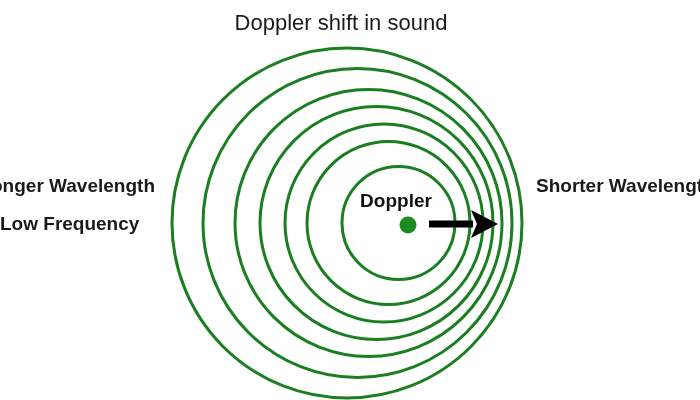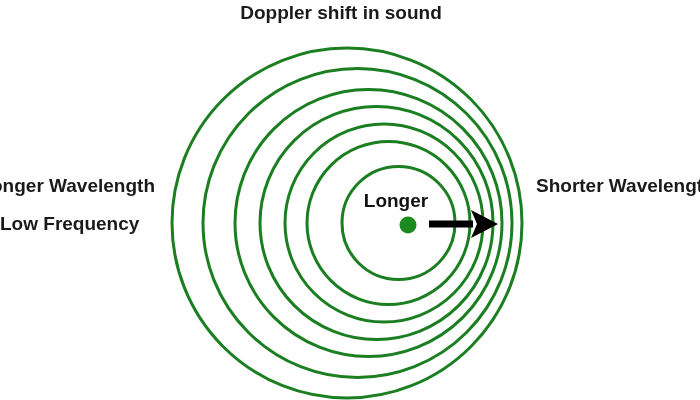--- a/index.html
+++ b/index.html
@@ -8,25 +8,25 @@
     width: 700px;
     height: 400px;
     overflow: hidden;
     background: #ffffff;
     font-family: "Liberation Sans", sans-serif;
     color: #1a1a1a;
   }
   .stage svg { position: absolute; left: 0; top: 0; }
   .title {
     position: absolute;
-    top: 2px;
+    top: 10px;
     left: 341px;
     transform: translateX(-50%);
-    font-size: 19px;
-    font-weight: 700;
+    font-size: 22px;
+    font-weight: 400;
     white-space: nowrap;
     color: #1a1a1a;
   }
   .caption-line {
     position: absolute;
     font-size: 19px;
     font-weight: 700;
     white-space: nowrap;
     line-height: 1.1;
     color: #1a1a1a;
@@ -63,20 +63,20 @@
       </g>
     <g>
       <line id="arrow-shaft" x1="429" y1="224" x2="473" y2="224" stroke="#000000" stroke-width="7"></line>
       <polygon id="arrow-head" points="471,210 498,224 471,238 477,224" fill="#000000"></polygon>
     </g>
     <circle id="source-dot" cx="408" cy="225" r="8.5" fill="#1c8a1f"></circle>
   </svg>
 
   <div class="title">Doppler shift in sound</div>
 
-  <div class="source-label">Longer</div>
+  <div class="source-label">Doppler</div>
 
   <div id="left-line1" class="caption-line">Longer Wavelength</div>
   <div id="left-line2" class="caption-line">Low Frequency</div>
 
   <div id="right-line1" class="caption-line">Shorter Wavelength</div>
 
 </div>
 
 </body></html>

